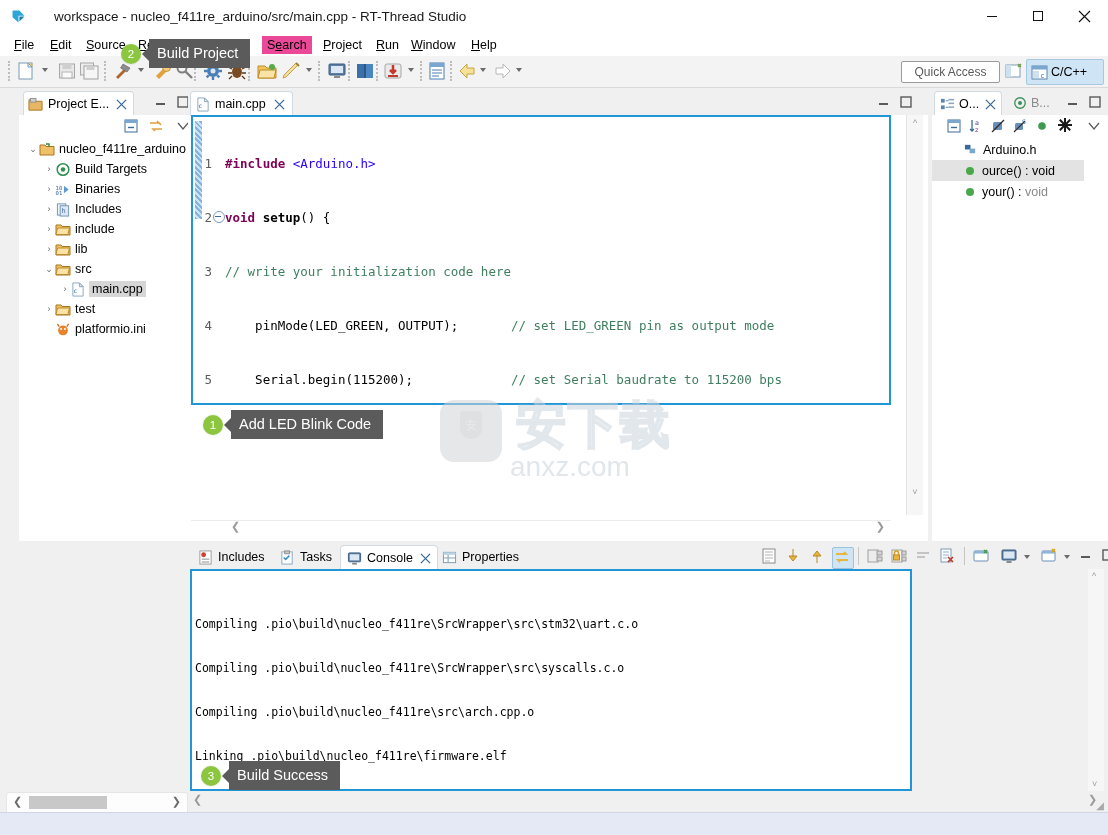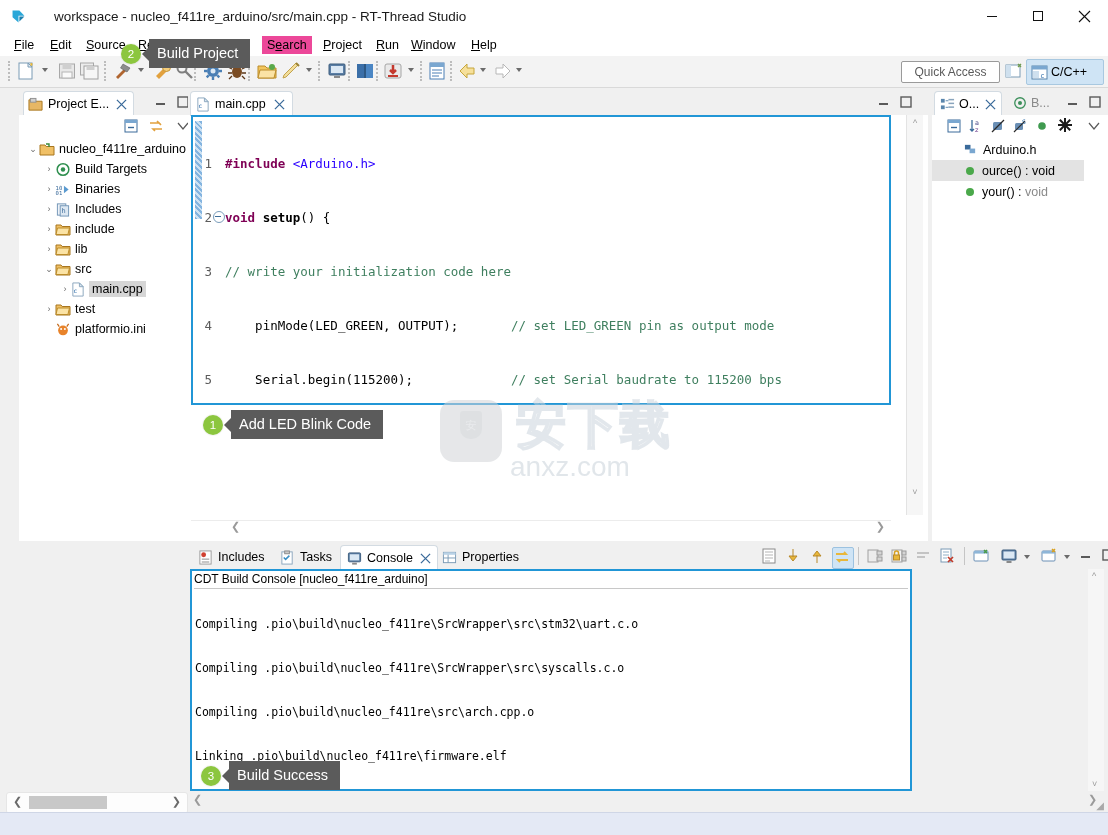--- a/index.html
+++ b/index.html
@@ -930,21 +930,20 @@
           </svg>
       </div>
       <div class="ct-btn" style="left:348px">
         <svg width="16" height="16" viewBox="0 0 16 16">
             <rect x="3" y="3" width="10" height="10" fill="none" stroke="#5a5a5a" stroke-width="1.4"></rect>
           </svg>
       </div>
     </div>
 
     <div class="cons-frame">
-      <div class="cons-title">CDT Build Console [nucleo_f411re_arduino]</div>
       <div class="cons-lines">
         <div style="margin-top:-2px">Compiling .pio\build\nucleo_f411re\SrcWrapper\src\stm32\uart.c.o</div>
         <div>Compiling .pio\build\nucleo_f411re\SrcWrapper\src\syscalls.c.o</div>
         <div>Compiling .pio\build\nucleo_f411re\src\arch.cpp.o</div>
         <div>Linking .pio\build\nucleo_f411re\firmware.elf</div>
         
         
         
         
         

